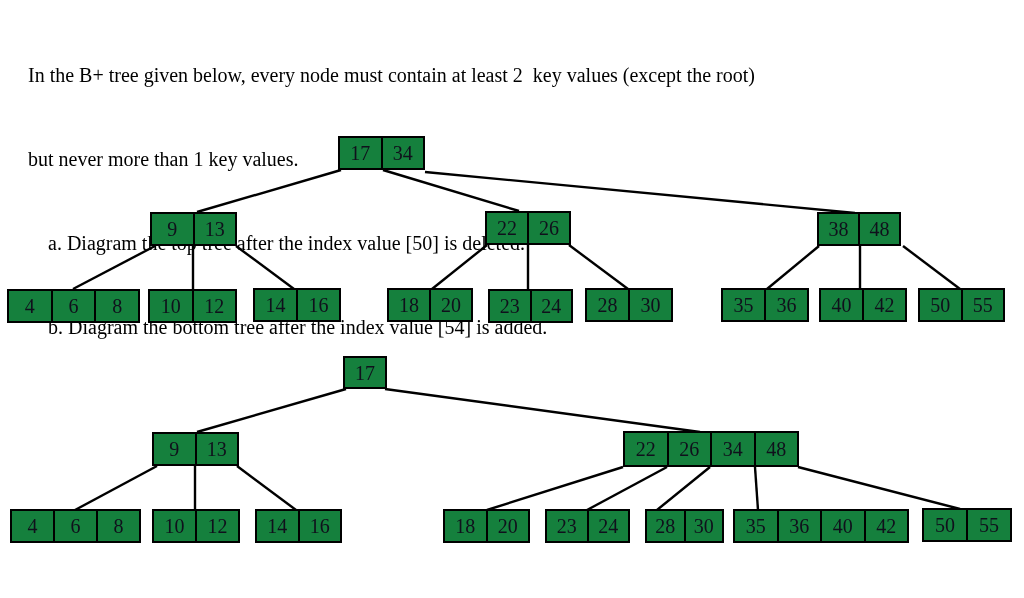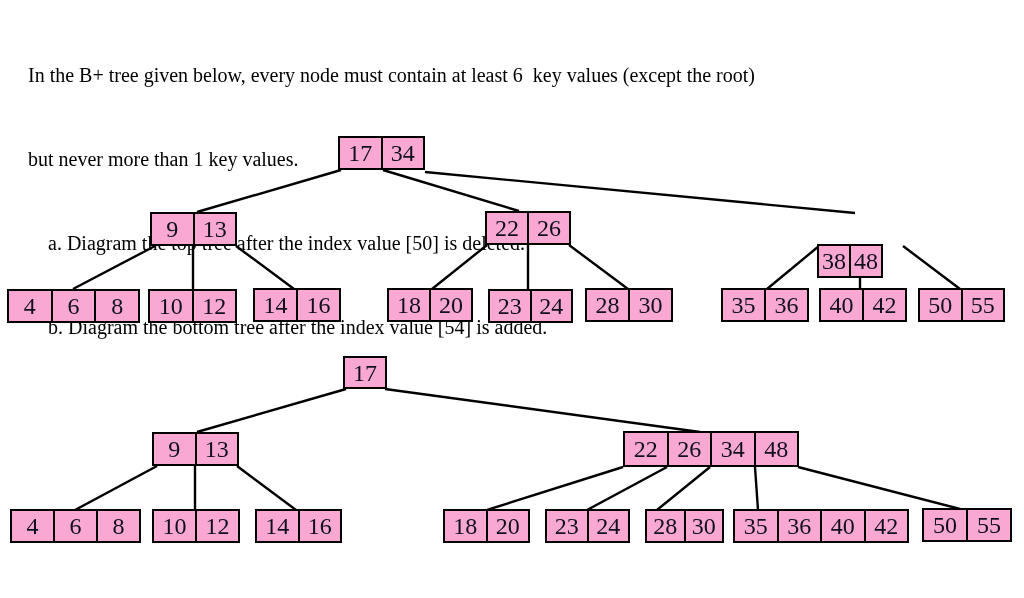--- a/index.html
+++ b/index.html
@@ -46,35 +46,35 @@
     display: flex;
     box-sizing: border-box;
     border: 2.5px solid #000;
     background: #ffffff;
   }
   .key-cell {
     flex: 1 1 0;
     display: flex;
     align-items: center;
     justify-content: center;
-    font-size: 24px;
+    font-size: 20px;
     color: #10101c;
     border-left: 2.5px solid #000;
-    background: #f9a8d4;
+    background: #15803d;
     line-height: 1;
   }
   .key-cell:first-child { border-left: none; }
 </style>
 </head>
 <body>
 
 <div id="canvas">
 
   <div class="header">
-    <div class="line">In the B+ tree given below, every node must contain at least 6  key values (except the root)</div>
+    <div class="line">In the B+ tree given below, every node must contain at least 2  key values (except the root)</div>
     <div class="line">but never more than 1 key values.</div>
     <div class="line indent">a. Diagram the top tree after the index value [50] is deleted.</div>
     <div class="line indent">b. Diagram the bottom tree after the index value [54] is added.</div>
   </div>
 
   <svg id="edge-layer" xmlns="http://www.w3.org/2000/svg">
       <line x1="341" y1="170" x2="197" y2="212" stroke="#000000" stroke-width="2.4"></line>
       <line x1="383" y1="170" x2="519" y2="211" stroke="#000000" stroke-width="2.4"></line>
       <line x1="425" y1="172" x2="855" y2="213" stroke="#000000" stroke-width="2.4"></line>
       <line x1="155" y1="246" x2="73" y2="289" stroke="#000000" stroke-width="2.4"></line>
@@ -104,21 +104,21 @@
         <div class="key-cell">34</div>
       </div>
       <div class="btree-node" style="left: 150px; top: 212px; width: 87px; height: 34px;">
         <div class="key-cell">9</div>
         <div class="key-cell">13</div>
       </div>
       <div class="btree-node" style="left: 485px; top: 211px; width: 86px; height: 34px;">
         <div class="key-cell">22</div>
         <div class="key-cell">26</div>
       </div>
-      <div class="btree-node" style="left: 817px; top: 212px; width: 66px; height: 34px; margin-top: 32px;">
+      <div class="btree-node" style="left: 817px; top: 212px; width: 84px; height: 34px;">
         <div class="key-cell">38</div>
         <div class="key-cell">48</div>
       </div>
       <div class="btree-node" style="left: 7px; top: 289px; width: 133px; height: 34px;">
         <div class="key-cell">4</div>
         <div class="key-cell">6</div>
         <div class="key-cell">8</div>
       </div>
       <div class="btree-node" style="left: 148px; top: 289px; width: 89px; height: 34px;">
         <div class="key-cell">10</div>

